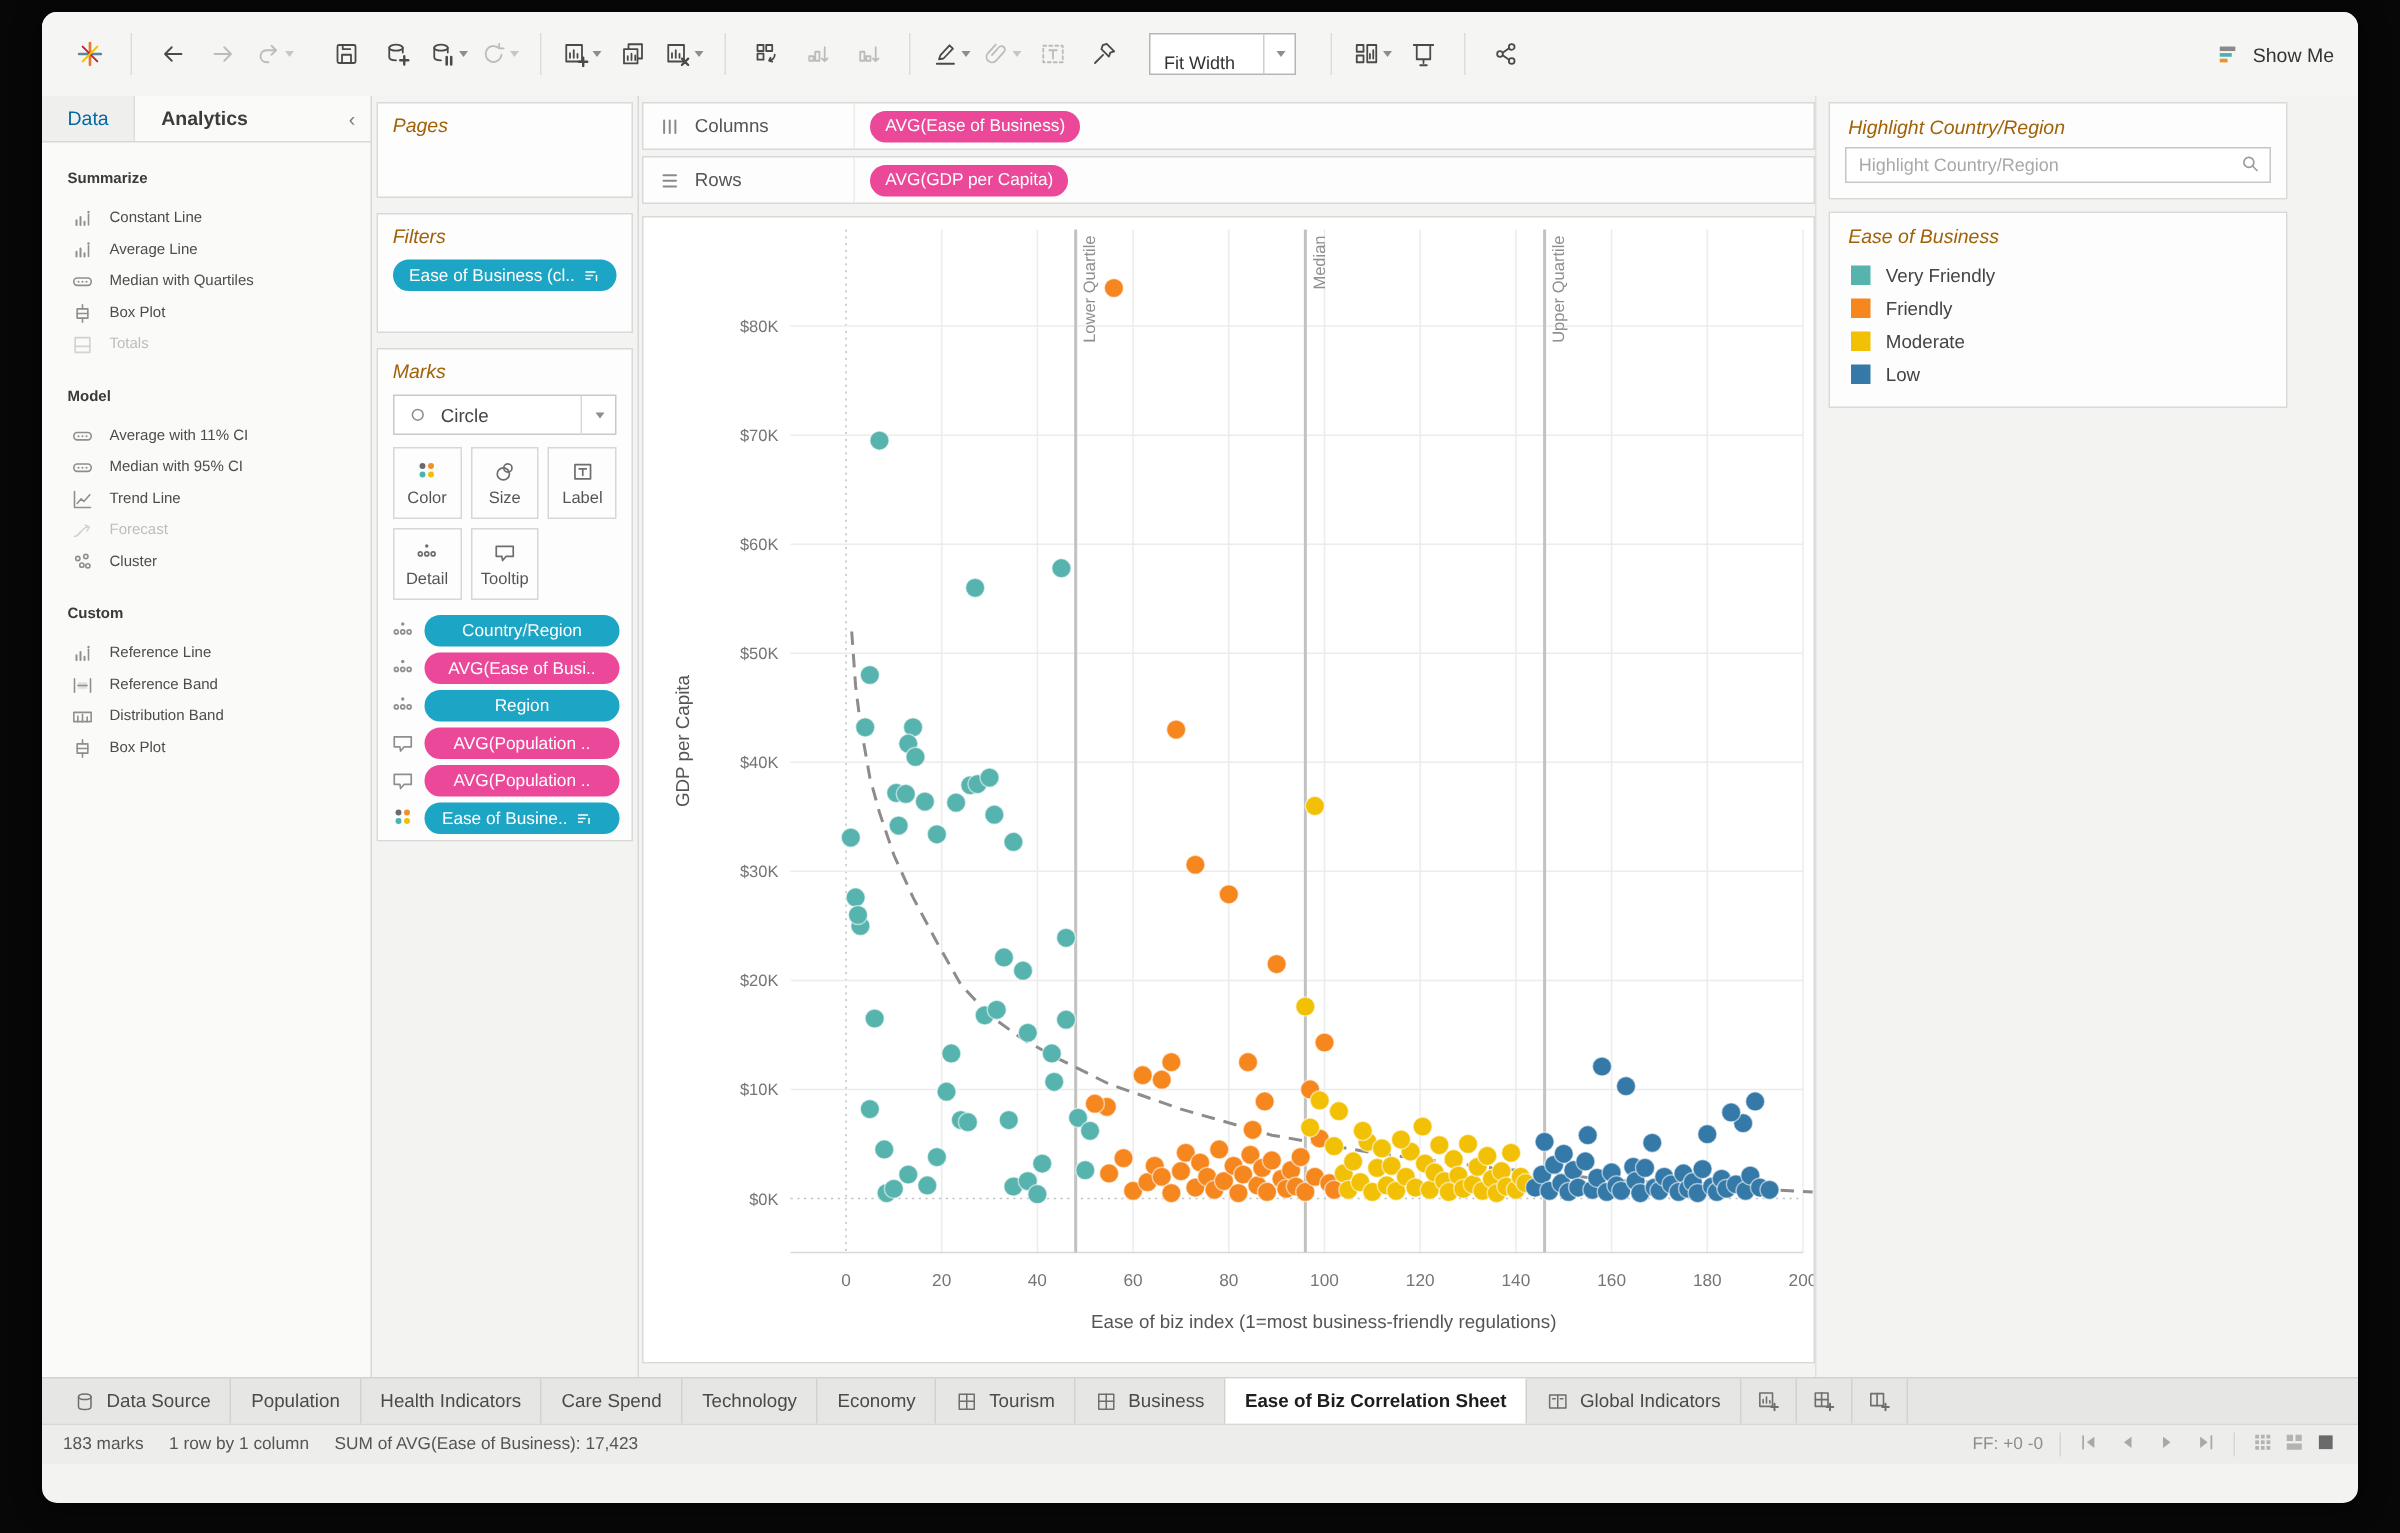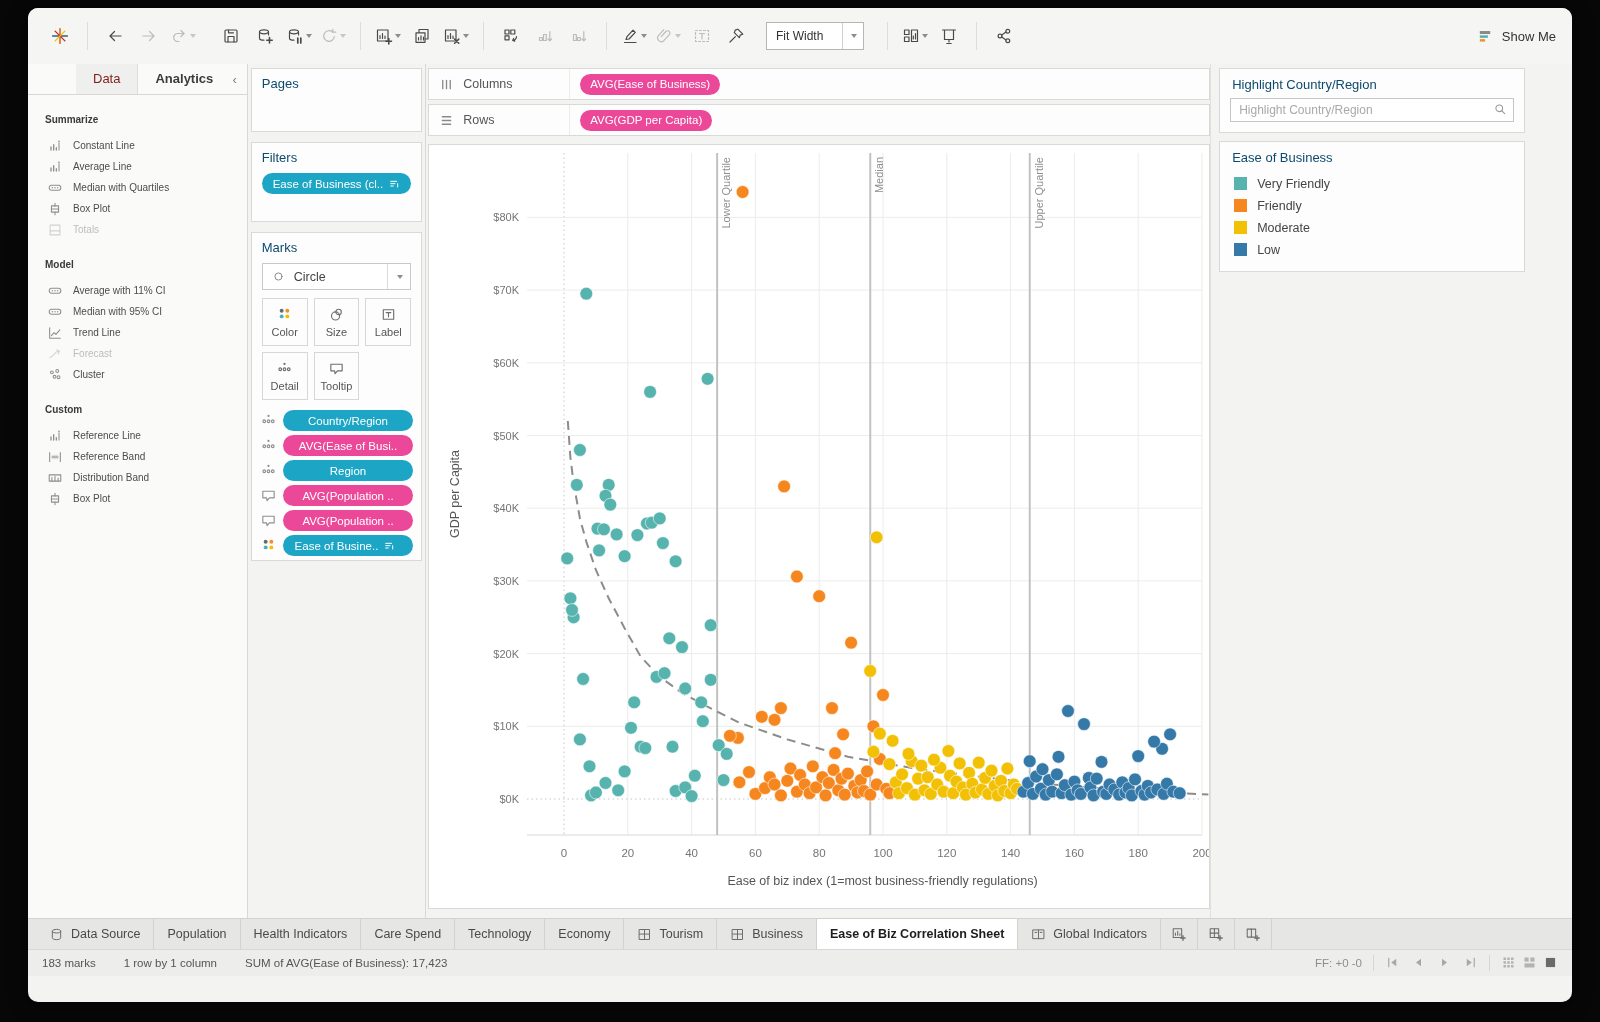--- a/index.html
+++ b/index.html
@@ -7,42 +7,42 @@
   .window{position:absolute;left:28px;top:8px;width:1544px;height:994px;background:#f3f3f2;
     border-radius:10px;overflow:hidden;box-shadow:0 2px 18px rgba(0,0,0,.6);}
   
   .toolbar{height:56px;display:flex;align-items:center;padding:0 16px;gap:2px;background:#f5f5f4;}
   .tbtn{width:32px;height:30px;display:flex;align-items:center;justify-content:center;border-radius:3px;color:#4a4a4a;cursor:pointer;}
   .tbtn.dim{color:#bcbcbc;}
   .tdiv{width:1px;height:28px;background:#dddddc;margin:0 9px;}
   .tgap{width:12px;}
   .caret{width:0;height:0;border-left:3.5px solid transparent;border-right:3.5px solid transparent;border-top:4px solid #8d8d8d;margin-left:2px;}
   .caret.dim{border-top-color:#c6c6c6;}
-  .fitbox{margin:0 12px;width:96px;height:26px;border:1px solid #b6b6b5;background:#fff;display:flex;align-items:center;font-size:12px;color:#333;}
+  .fitbox{margin:0 12px;width:96px;height:26px;border:1px solid #b6b6b5;background:#fff;display:flex;align-items:flex-end;font-size:12px;color:#333;}
   .fitbox .txt{flex:1;padding-left:9px;}
   .fitbox .dd{width:20px;height:100%;border-left:1px solid #cfcfce;display:flex;align-items:center;justify-content:center;}
   .showme{margin-left:auto;display:flex;align-items:center;gap:8px;font-size:13px;color:#333;cursor:pointer;}
   .icn{display:inline-flex;line-height:0;}
   
   .main{display:flex;height:854px;}
   .leftpanel{width:222px;background:#fafaf9;border-right:1px solid #d8d8d7;display:flex;flex-direction:column;}
   .ltabs{display:flex;align-items:center;height:30px;border-bottom:1px solid #d8d8d7;font-size:13px;color:#3c3c3c;}
   .ltab{padding:0 17px;line-height:29px;height:30px;}
-  .ltab.inactive{background:#efefee;border-right:1px solid #ddddDC;color:#7f1d1d;margin-left:48px;}
+  .ltab.inactive{background:#efefee;border-right:1px solid #ddddDC;color:#0369a1;}
   .ltab.active{font-weight:bold;}
   .collapse{margin-left:auto;padding-right:10px;color:#7d7d7d;font-size:13px;}
   .asec-title{font-size:10px;font-weight:bold;color:#3a3a3a;margin:19px 0 10px 17px;}
   .aitem{display:flex;align-items:center;height:21px;padding-left:19px;gap:10px;font-size:10px;color:#4c4c4c;cursor:pointer;}
   .aitem .icn{color:#8f8f8f;}
   .aitem.disabled{color:#bdbdbd;cursor:default;}
   .aitem.disabled .icn{color:#d2d2d1;}
   
   .cardscol{width:180px;background:#f3f3f2;border-right:1px solid #d8d8d7;padding-top:4px;}
   .card{background:#fdfdfd;border:1px solid #d9d9d8;margin:0 3px 10px 3px;}
-  .card-title{font-size:13px;color:#0c4a6e;padding:7px 10px 4px 10px;}
+  .card-title{font-size:13px;color:#a16207;padding:7px 10px 4px 10px;font-style:italic;}
   .pill{height:21px;border-radius:11px;display:flex;align-items:center;justify-content:center;gap:5px;color:#fff;font-size:11.5px;padding:0 10px;white-space:nowrap;cursor:pointer;}
   .p-dim{background:#1ca5c5;}
   .p-meas{background:#ec4899;}
   .fpill-wrap{padding:4px 10px 12px 10px;}
   .typedd{margin:4px 10px 8px 10px;height:25px;border:1px solid #c9c9c8;background:#fff;display:flex;align-items:center;padding-left:8px;font-size:12.5px;color:#444;cursor:pointer;}
   .typedd .icn{color:#8a8a8a;margin-right:8px;}
   .typedd .dd{margin-left:auto;width:22px;align-self:stretch;border-left:1px solid #d9d9d8;display:flex;align-items:center;justify-content:center;}
   .mbtns{display:grid;grid-template-columns:repeat(3,1fr);gap:6px;margin:4px 10px 10px 10px;}
   .mbtn{border:1px solid #d7d7d6;background:#fdfdfd;height:46px;display:flex;flex-direction:column;align-items:center;justify-content:center;gap:3px;font-size:11px;color:#555;cursor:pointer;}
   .mbtn .icn{color:#6e6e6e;}
@@ -68,21 +68,21 @@
   .legenditem{display:flex;align-items:flex-start;gap:10px;padding:4px 14px;font-size:12.5px;color:#444;}
   .swatch{width:13px;height:13px;flex:0 0 13px;}
   .legendlist{padding:2px 0 10px 0;}
   
   .tabbar{height:30px;background:#e6e6e5;border-top:1px solid #d2d2d1;display:flex;align-items:stretch;padding-left:8px;}
   .stab{display:flex;align-items:center;gap:7px;padding:0 13px;font-size:12.5px;color:#4a4a4a;border-right:1px solid #d2d2d1;white-space:nowrap;cursor:pointer;}
   .stab .icn{color:#6e6e6e;}
   .stab.active{background:#fff;color:#1d1d1d;font-weight:bold;}
   .newbtn{width:36px;display:flex;align-items:center;justify-content:center;border-right:1px solid #d2d2d1;color:#6e6e6e;cursor:pointer;}
   .statusbar{height:26px;background:#ededec;border-top:1px solid #d7d7d6;display:flex;align-items:center;font-size:11.5px;color:#555;padding:0 14px;}
-  .statusbar .lft{display:flex;gap:28px;}
+  .statusbar .lft{display:flex;gap:17px;}
   .statusbar .rgt{margin-left:auto;display:flex;align-items:center;gap:11px;color:#8e8e8e;}
   .sdiv{width:1px;height:16px;background:#d6d6d5;}
   .navic{color:#a8a8a8;}
   .toggles{display:flex;gap:6px;align-items:center;}
 </style>
 </head>
 <body>
 
 <div class="window">
 

